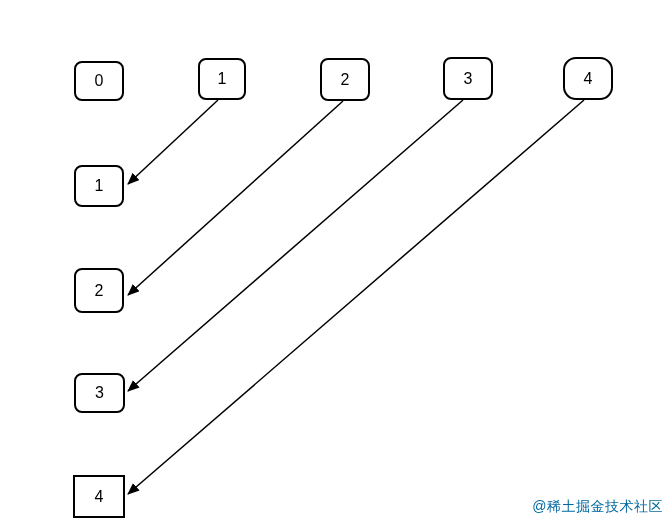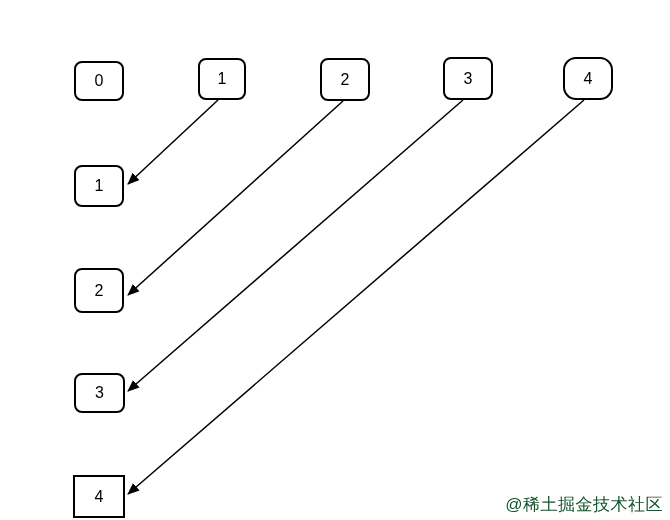--- a/index.html
+++ b/index.html
@@ -33,22 +33,22 @@
     align-items: center;
     justify-content: center;
     font-size: 16px;
     line-height: 1;
     user-select: none;
   }
   .watermark {
     position: absolute;
     right: 7px;
     bottom: 4px;
-    font-size: 17px;
-    color: #14532d;
+    font-size: 14px;
+    color: #0369a1;
     letter-spacing: 0.5px;
     white-space: nowrap;
   }
 </style>
 </head>
 <body>
 
 <div class="canvas">
   <svg class="arrows-layer" id="arrows-layer" viewBox="0 0 670 520" xmlns="http://www.w3.org/2000/svg">
     <defs>

